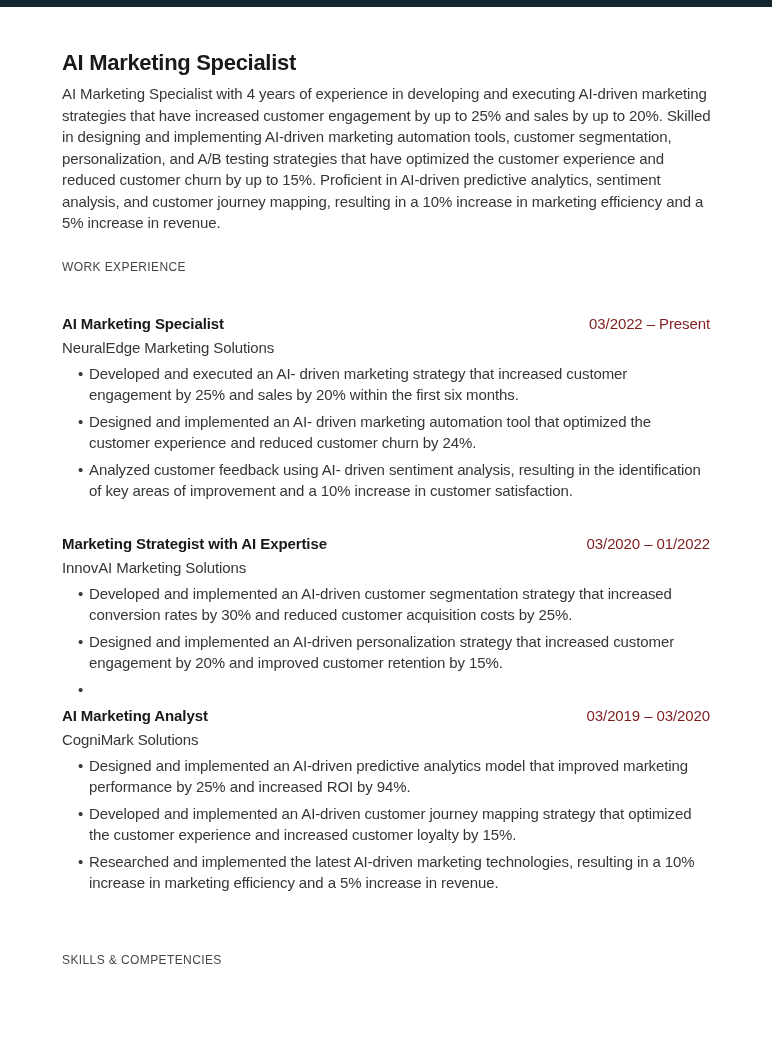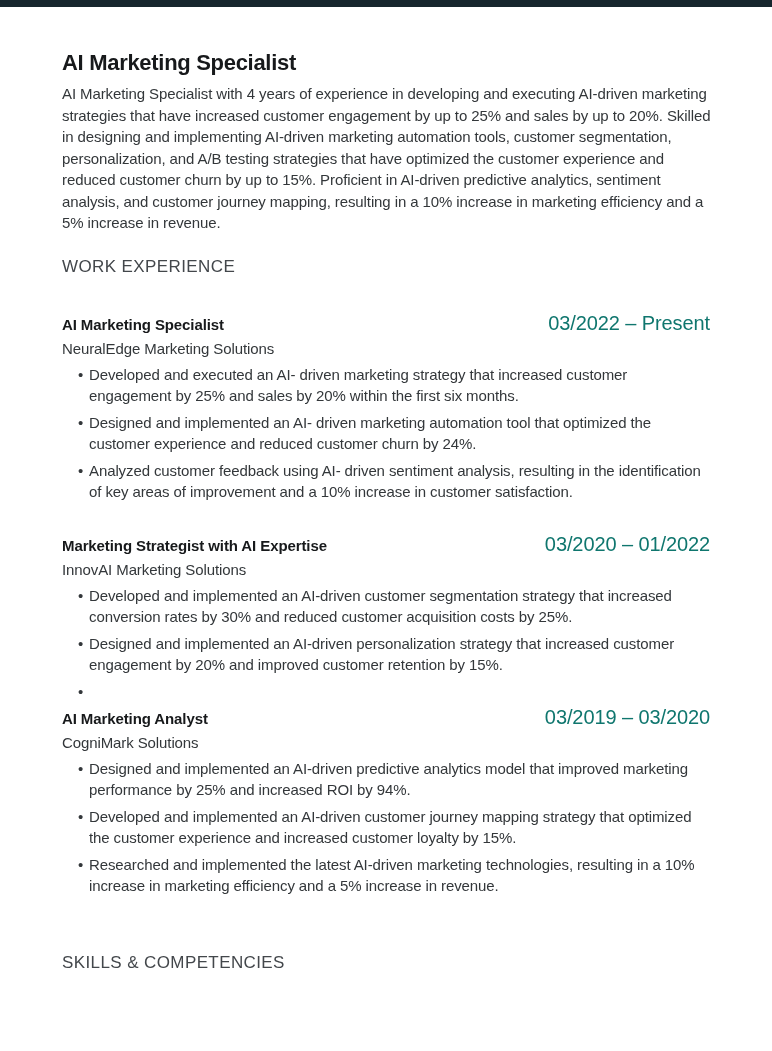--- a/index.html
+++ b/index.html
@@ -30,21 +30,21 @@
   .summary {
     margin-top: 7px;
     width: 650px;
     font-size: 15px;
     line-height: 21.5px;
     color: #33373a;
     letter-spacing: -0.1px;
   }
   .section-label {
     margin-top: 26px;
-    font-size: 17px;
+    font-size: 12px;
     line-height: 14px;
     font-weight: 400;
     color: #43474b;
     letter-spacing: 0.4px;
   }
   .section-label.skills {
     margin-top: 60px;
   }
   .job {
     margin-top: 32px;
@@ -59,23 +59,23 @@
     width: 648px;
   }
   .job-title {
     font-size: 15px;
     line-height: 21px;
     font-weight: bold;
     color: #17191b;
     letter-spacing: -0.1px;
   }
   .job-dates {
-    font-size: 20px;
+    font-size: 15px;
     line-height: 21px;
-    color: #0f766e;
+    color: #7f1d1d;
     letter-spacing: -0.1px;
     white-space: nowrap;
   }
   .job-company {
     margin-top: 3px;
     font-size: 15px;
     line-height: 21px;
     color: #33373a;
     letter-spacing: -0.1px;
   }

